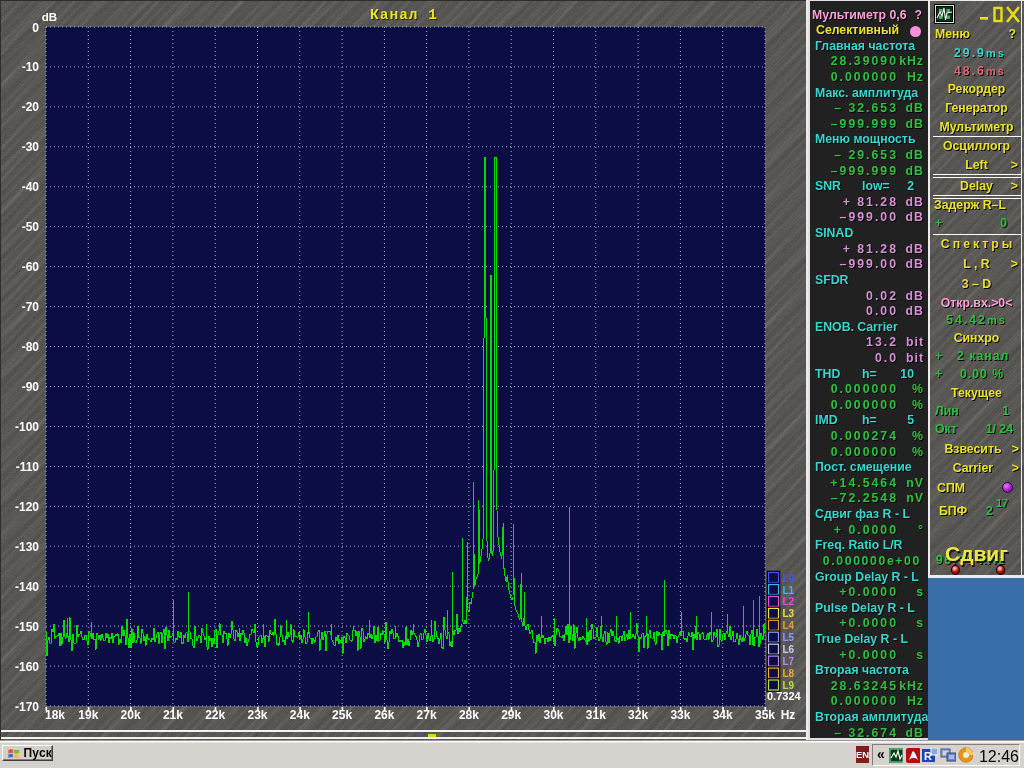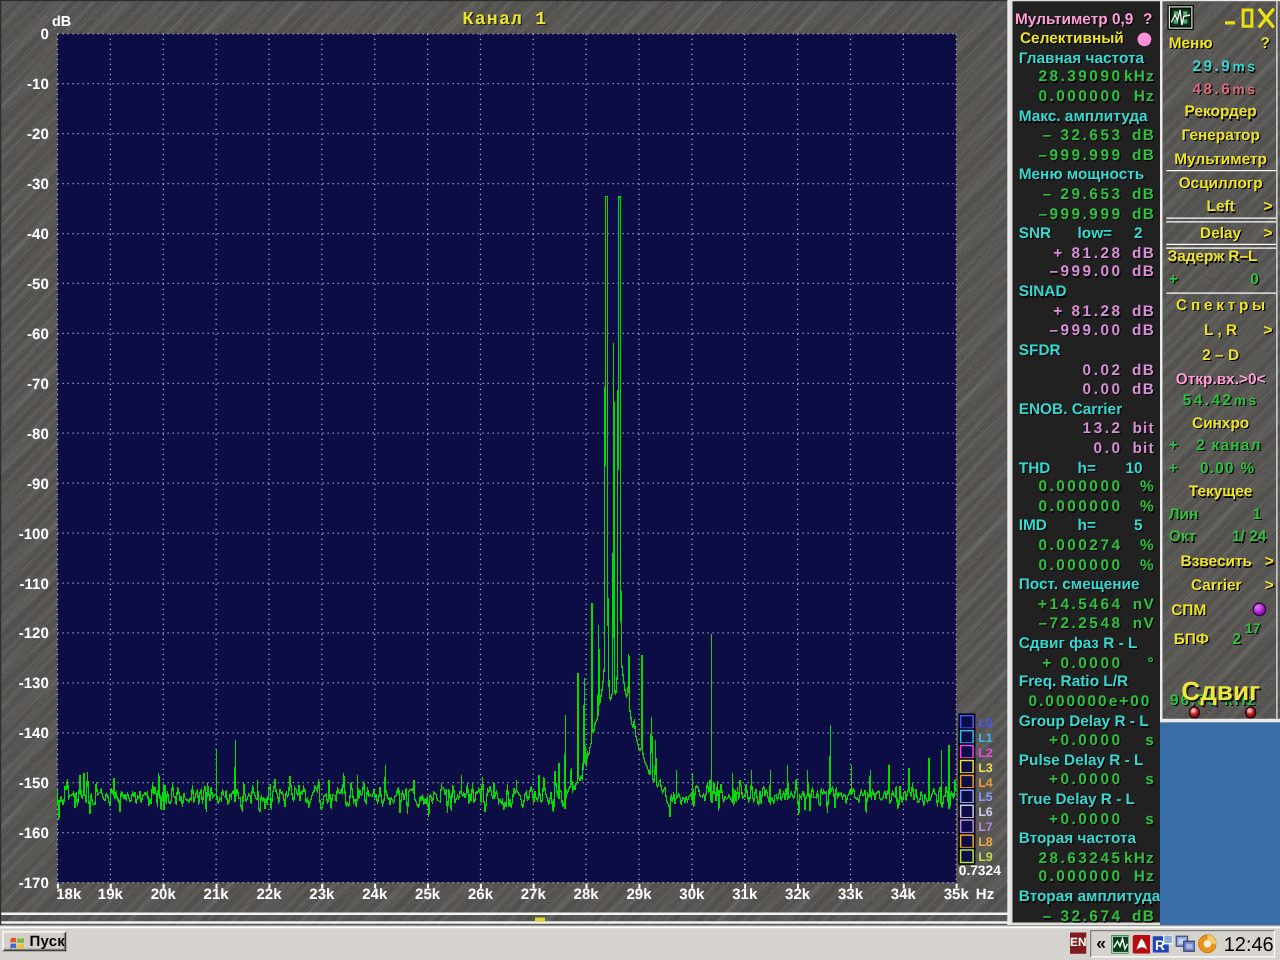--- a/index.html
+++ b/index.html
@@ -25,21 +25,21 @@
 .sl{color:#e06878;text-shadow:1px 1px 0 #000}
 #ctrl{position:absolute;left:928px;top:0;width:96px;height:578px;border-left:2.5px solid #ececec;border-top:1.5px solid #ececec}
 #ctrlw{position:absolute;left:1020.5px;top:0;width:1.5px;height:577px;background:#ececec}
 #ctrlb{position:absolute;left:928px;top:575px;width:96px;height:2.5px;background:#ececec}
 .ci{position:absolute;left:0;width:93px;height:18px;font-size:12.3px;font-weight:bold;white-space:nowrap}
 .ctr{display:block;text-align:center}
 .stp{color:#eee83c;font-size:21px;font-weight:bold;text-shadow:1.5px 1.5px 0 #161616}
 .led{position:absolute;width:9px;height:10px;border-radius:50%;background:radial-gradient(circle at 38% 30%,#ffb0b0 0 12%,#c02020 45%,#7c0808 75%,#560000);border:1.5px solid #180000}
 #desk{position:absolute;left:928px;top:578px;width:96px;height:162px;background:#3a6ea8}
 #task{position:absolute;left:0;top:740px;width:1024px;height:28px;background:#d6d3ce;border-top:1px solid #9a9a93;box-shadow:inset 0 1.5px 0 #fff}
-#startbtn{position:absolute;left:2px;top:4px;width:51px;height:16px;background:#d4d0c8;border:1px solid;border-color:#fff #404040 #404040 #fff;box-shadow:inset -1px -1px 0 #808080;display:flex;align-items:center;font-weight:bold;font-size:12px;letter-spacing:0.2px}
+#startbtn{position:absolute;left:2px;top:4px;width:51px;height:16px;background:#d4d0c8;border:1px solid;border-color:#fff #404040 #404040 #fff;box-shadow:inset -1px -1px 0 #808080;display:flex;align-items:flex-end;font-weight:bold;font-size:12px;letter-spacing:0.2px}
 #enbox{position:absolute;left:856px;top:5px;width:13px;height:17px;background:#7f1d1d;color:#fff;font-size:9.5px;font-weight:bold;text-align:right;line-height:17px}
 #tray{position:absolute;left:872px;top:3px;width:148px;height:22px;border:1px solid;border-color:#808080 #fff #fff #808080;display:flex;align-items:flex-start}
 #clock{font-size:16px;margin-left:6px;margin-top:3px}
 </style></head><body>
 <div id="main" class="tex">
 <svg class="noise" width="806" height="740">
       <filter id="nz">
         <feTurbulence type="fractalNoise" baseFrequency="0.8" numOctaves="2" seed="7"></feTurbulence>
         <feColorMatrix type="matrix" values="0 0 0 0 0.38 0 0 0 0 0.37 0 0 0 0 0.35 0.3 0.3 0.3 0 0"></feColorMatrix>
       </filter>
@@ -179,21 +179,21 @@
 <rect x="767.5" y="679.0" width="10" height="10" fill="#0d0d46" stroke="#bbdd44" stroke-width="1.2"></rect>
 <text x="781.5" y="688.0" style="font-size:10px" fill="#bbdd44">L9</text>
 <text x="766" y="699" class="wl" style="font-size:11px">0.7324</text>
 </svg>
 <div id="sep1"></div>
     <div id="sep2"></div>
     <div id="ymark"></div>
 </div>
 <div id="mainr"></div>
 <div id="meas">
-<div class="mr" style="top:6.5px"><span class="pk" style="margin-left:2px">Мультиметр 0,9</span><span class="pk abs" style="right:6px">?</span></div>
+<div class="mr" style="top:6.5px"><span class="pk" style="margin-left:2px">Мультиметр 0,6</span><span class="pk abs" style="right:6px">?</span></div>
 <div class="mr" style="top:22.1px"><span class="yl" style="margin-left:6px">Селективный</span><span class="abs" style="right:7px;top:2.5px;width:11px;height:11px;border-radius:50%;background:#ff8fd8"></span></div>
 <div class="mr" style="top:37.7px"><span class="cy" style="margin-left:5px">Главная частота</span></div>
 <div class="mr" style="top:53.3px">
       <span class="gn num">28.39090</span>
       <span class="gn unit">kHz</span>
     </div>
 <div class="mr" style="top:68.9px">
       <span class="gn num">0.000000</span>
       <span class="gn unit">Hz</span>
     </div>
@@ -378,21 +378,21 @@
     </div>
 <div class="abs" style="left:3px;right:3px;top:232.5px;height:1.6px;background:#fff"></div>
 <div class="ci" style="top:236px">
       <span class="yl ctr" style="letter-spacing:3px;margin-left:3px">Спектры</span>
     </div>
 <div class="ci" style="top:256px">
       <span class="yl ctr">L , R</span>
       <span class="yl abs" style="right:5px;top:0">&gt;</span>
     </div>
 <div class="ci" style="top:276px">
-      <span class="yl ctr">2 – D</span>
+      <span class="yl ctr">3 – D</span>
     </div>
 <div class="ci" style="top:295px">
       <span class="pk ctr">Откр.вх.&gt;0&lt;</span>
     </div>
 <div class="ci" style="top:312px">
       <span class="gn ctr" style="letter-spacing:2px">54.42<span style="font-size:11px">ms</span></span>
     </div>
 <div class="ci" style="top:330px">
       <span class="yl ctr">Синхро</span>
     </div>

